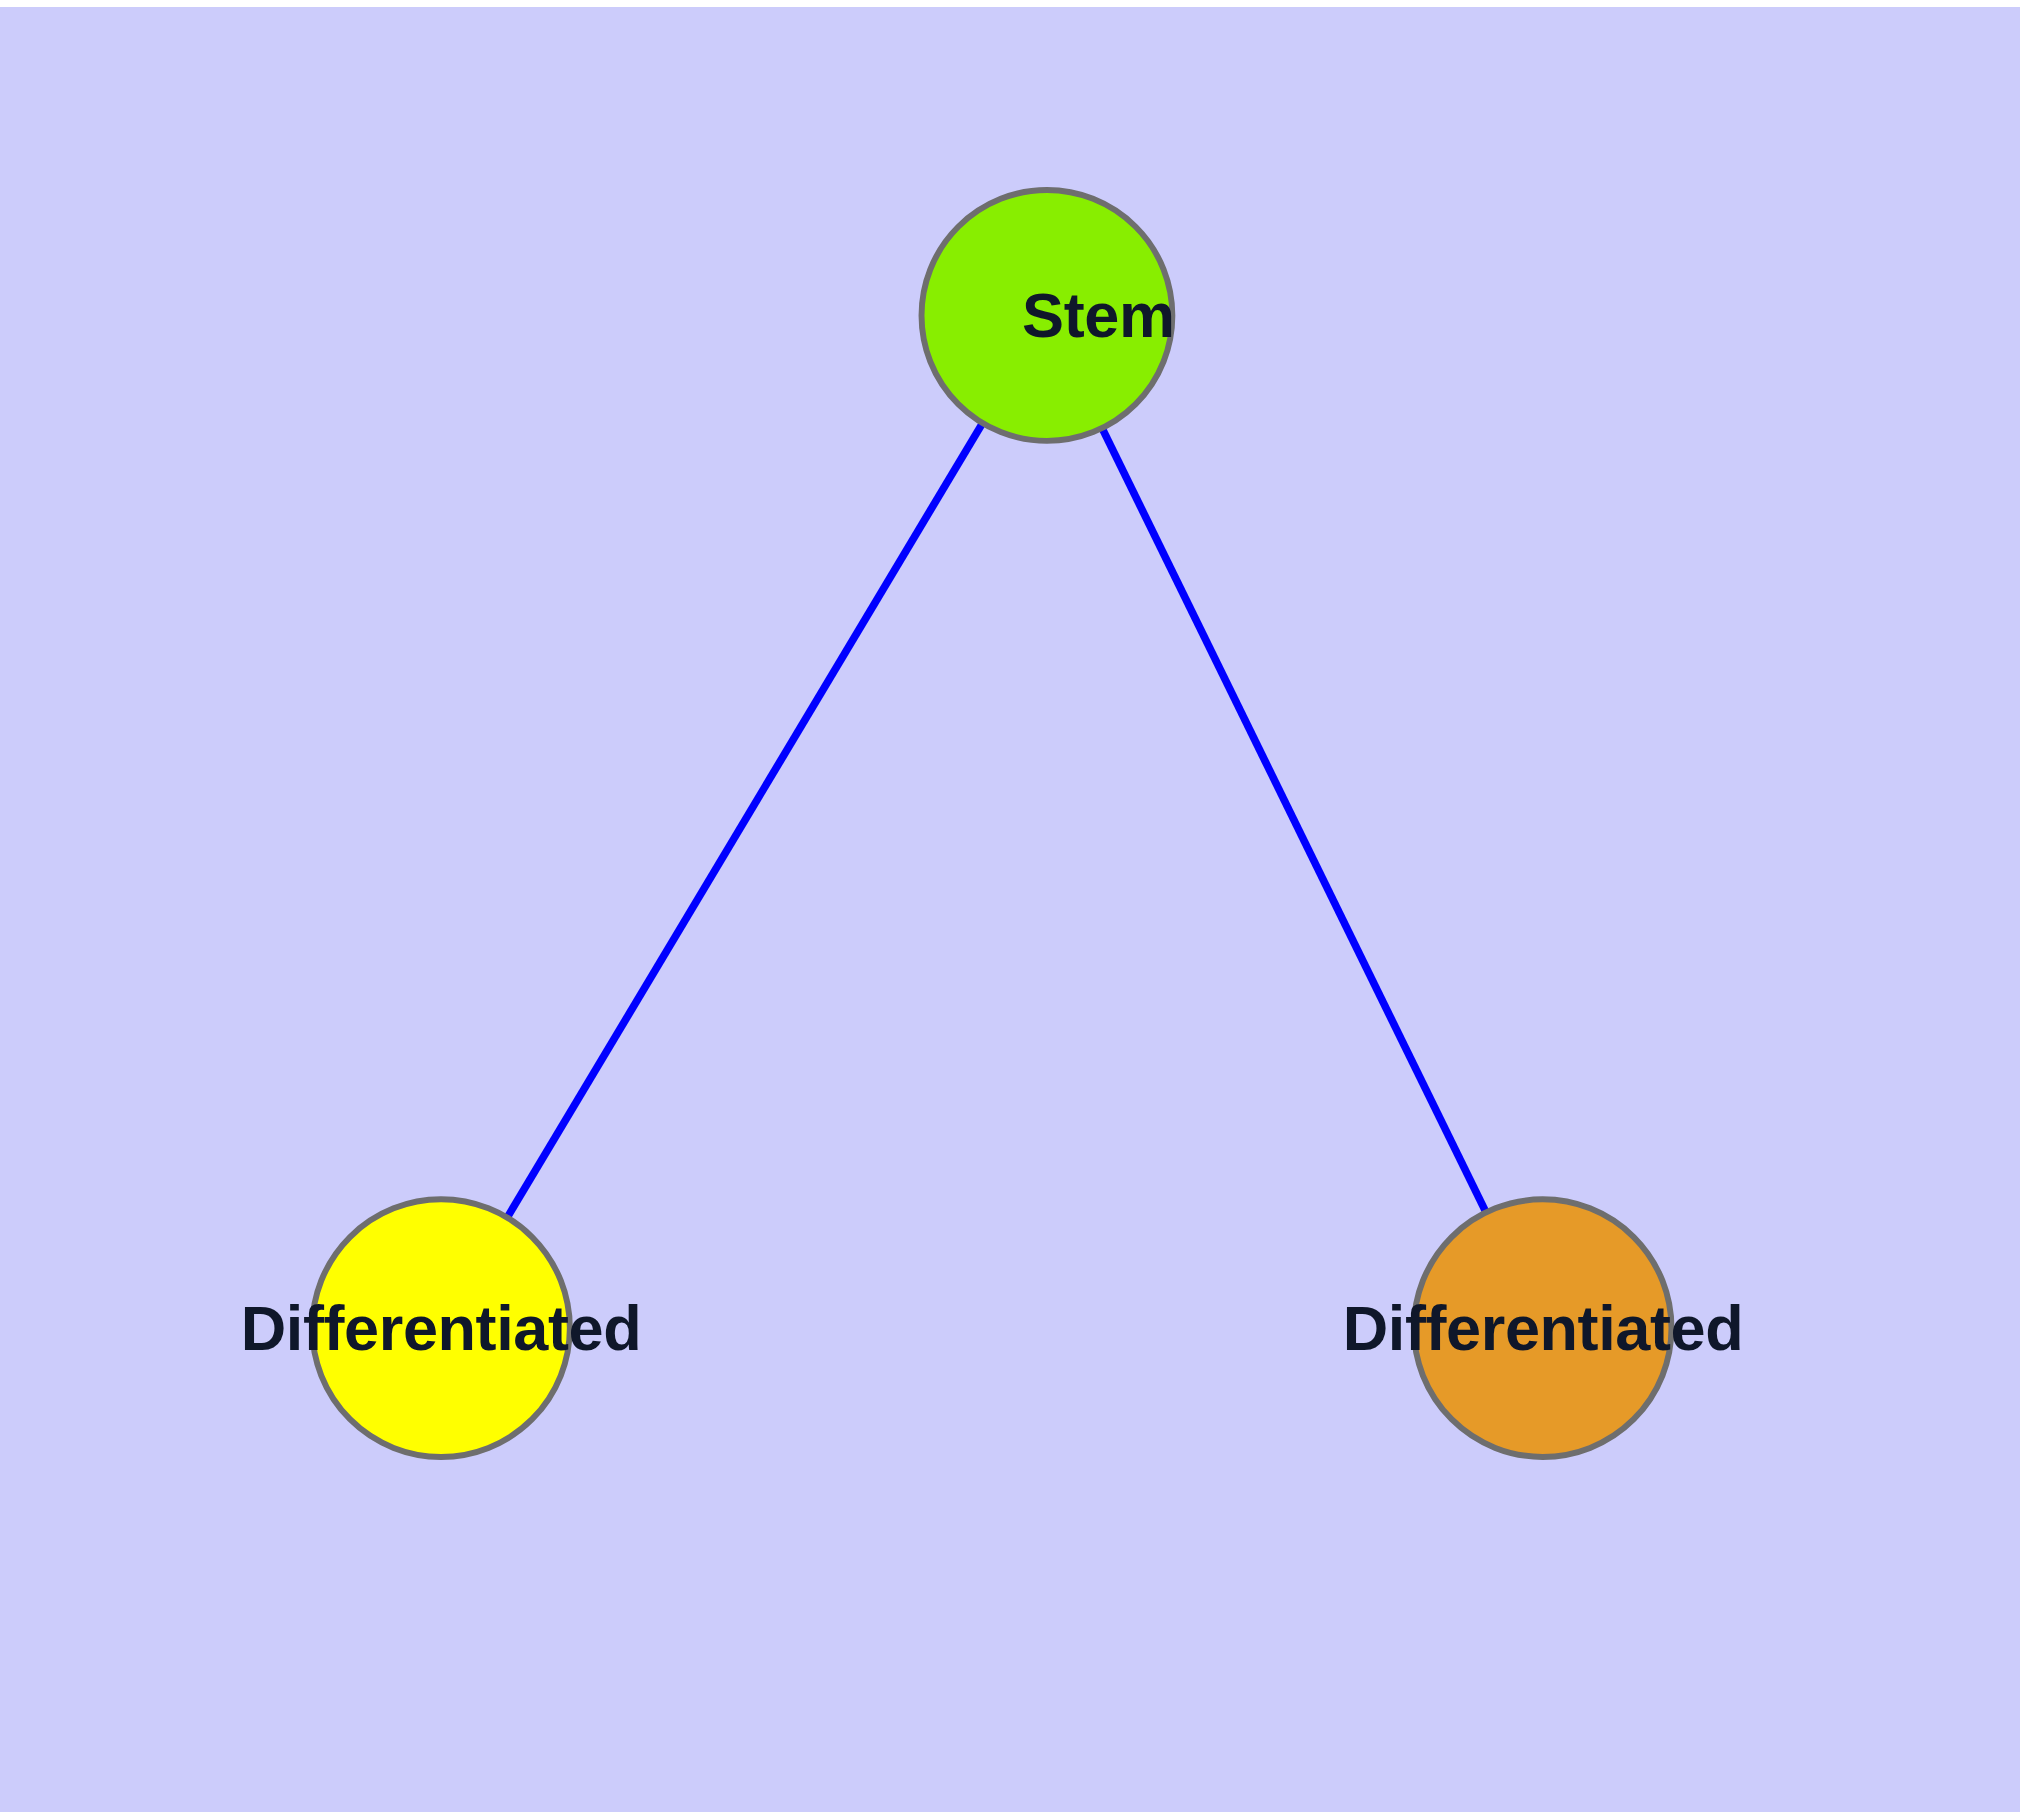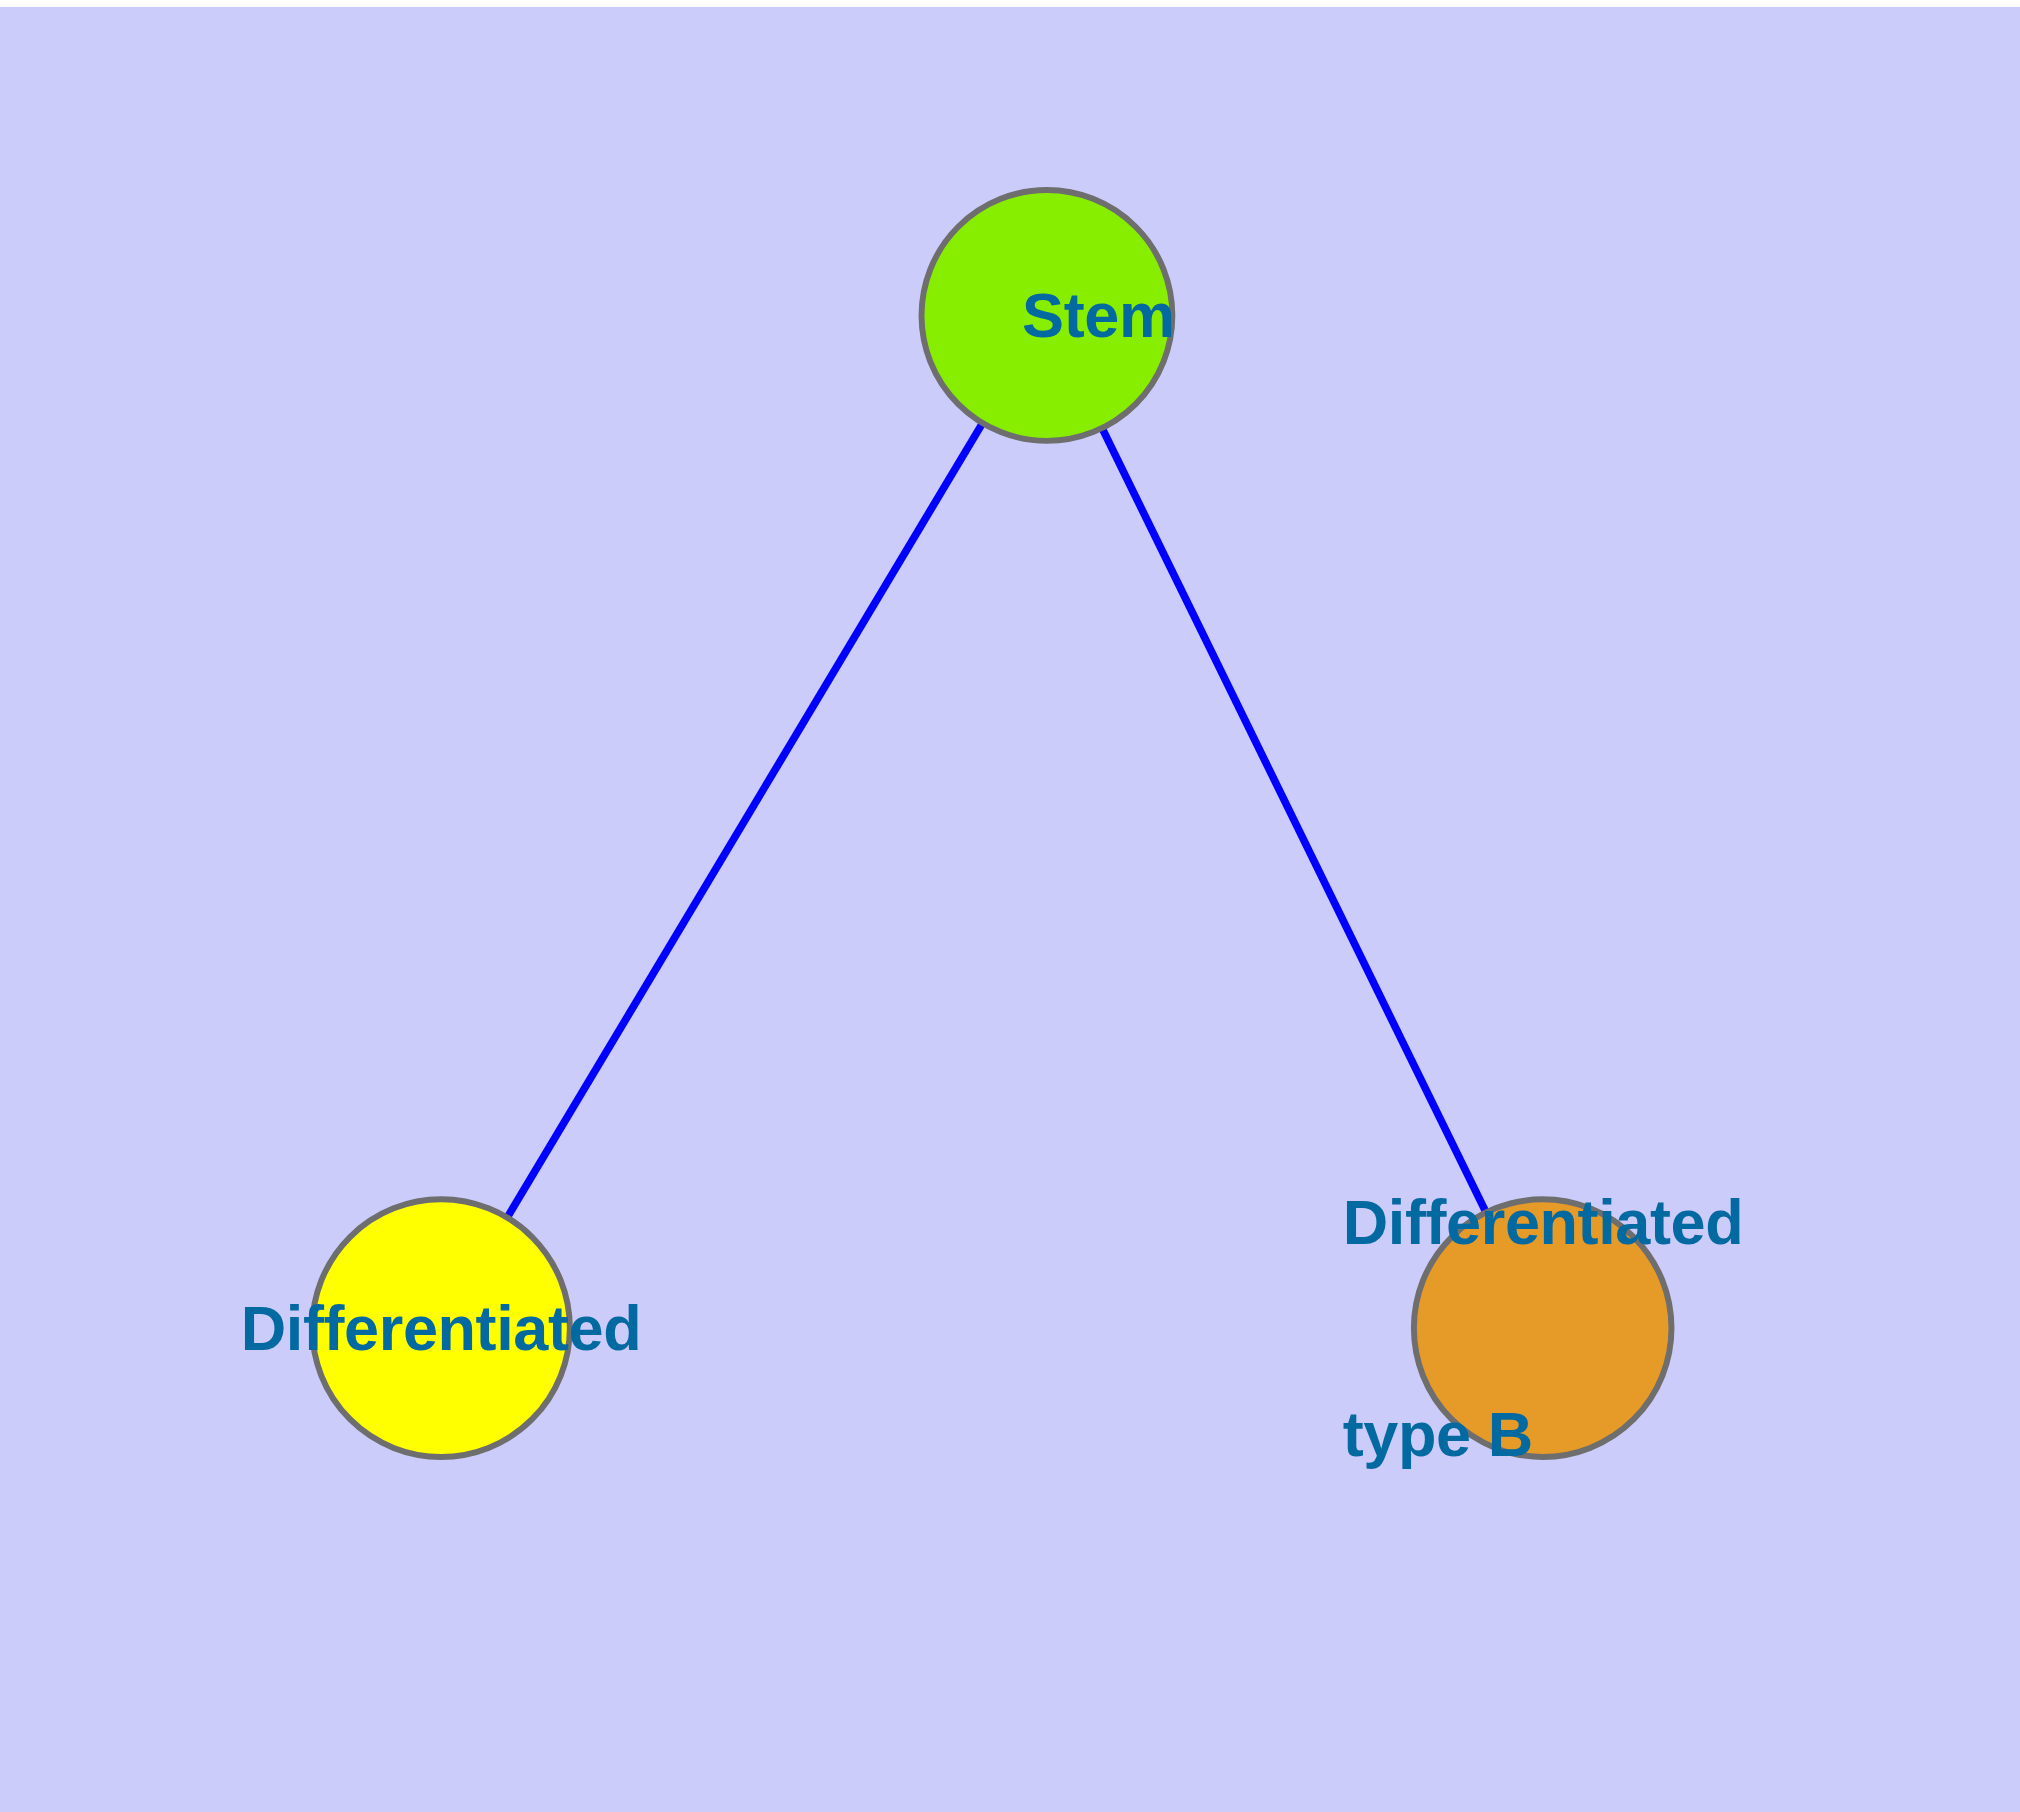--- a/index.html
+++ b/index.html
@@ -37,25 +37,25 @@
     stroke-width: 9;
     stroke-linecap: butt;
     fill: none;
   }
   .node-circle {
     stroke: #6e6e6e;
     stroke-width: 7;
   }
   .node-label {
     position: absolute;
-    color: #0369a1;
+    color: #0f172a;
     font-weight: bold;
     font-size: 63px;
     line-height: 1.12;
-    text-align: left;
+    text-align: center;
     white-space: pre;
     letter-spacing: -0.4px;
     pointer-events: none;
     transform: translate(-50%, -50%);
   }
 </style>
 </head>
 <body>
 
 <div id="stage">
@@ -78,18 +78,17 @@
     <div class="node-label" style="left:1047px; top:309px;">
       <span>Stem</span>
     </div>
 
     <div class="node-label" style="left:441px; top:1321px;">
       <div>Differentiated</div>
     </div>
 
     <div class="node-label" style="left:1543px; top:1321px;">
       <div>Differentiated</div>
-      <div>type B</div>
     </div>
 
   </div>
 </div>
 
 
 </body></html>

